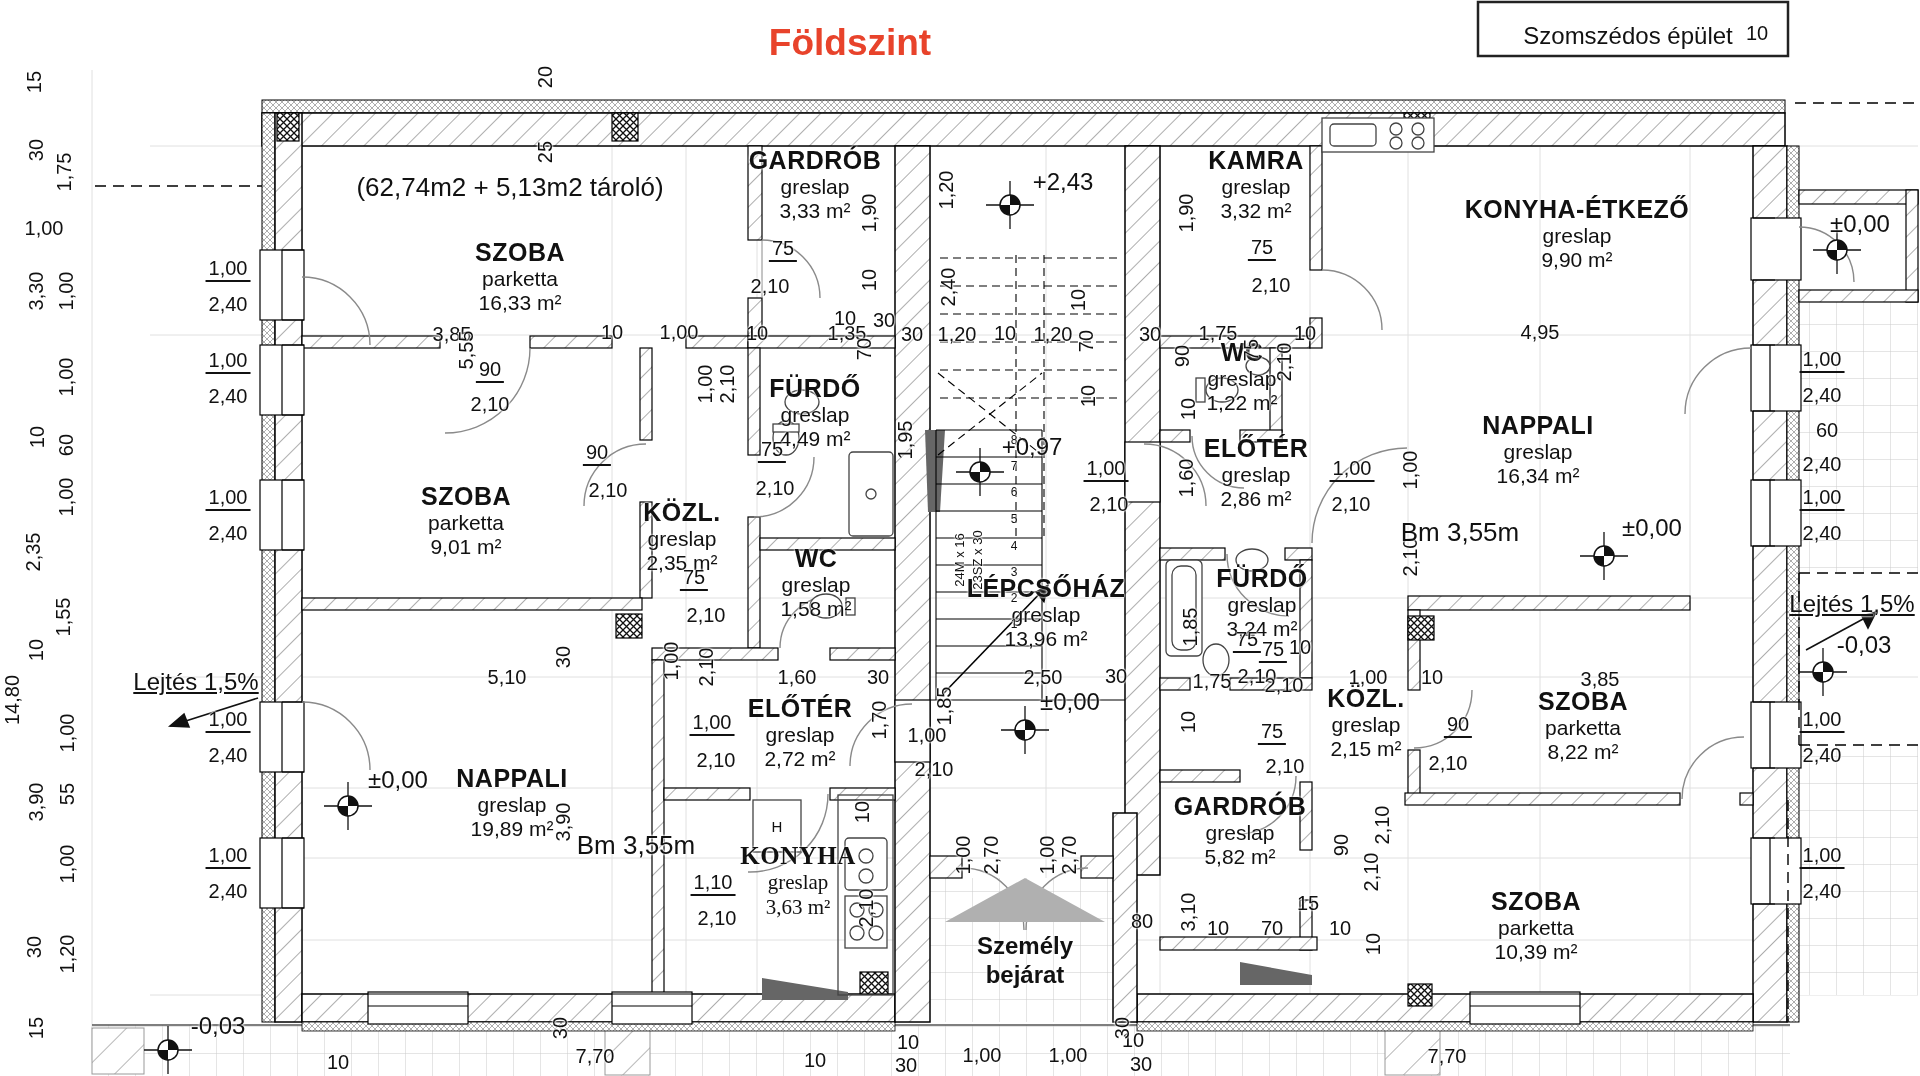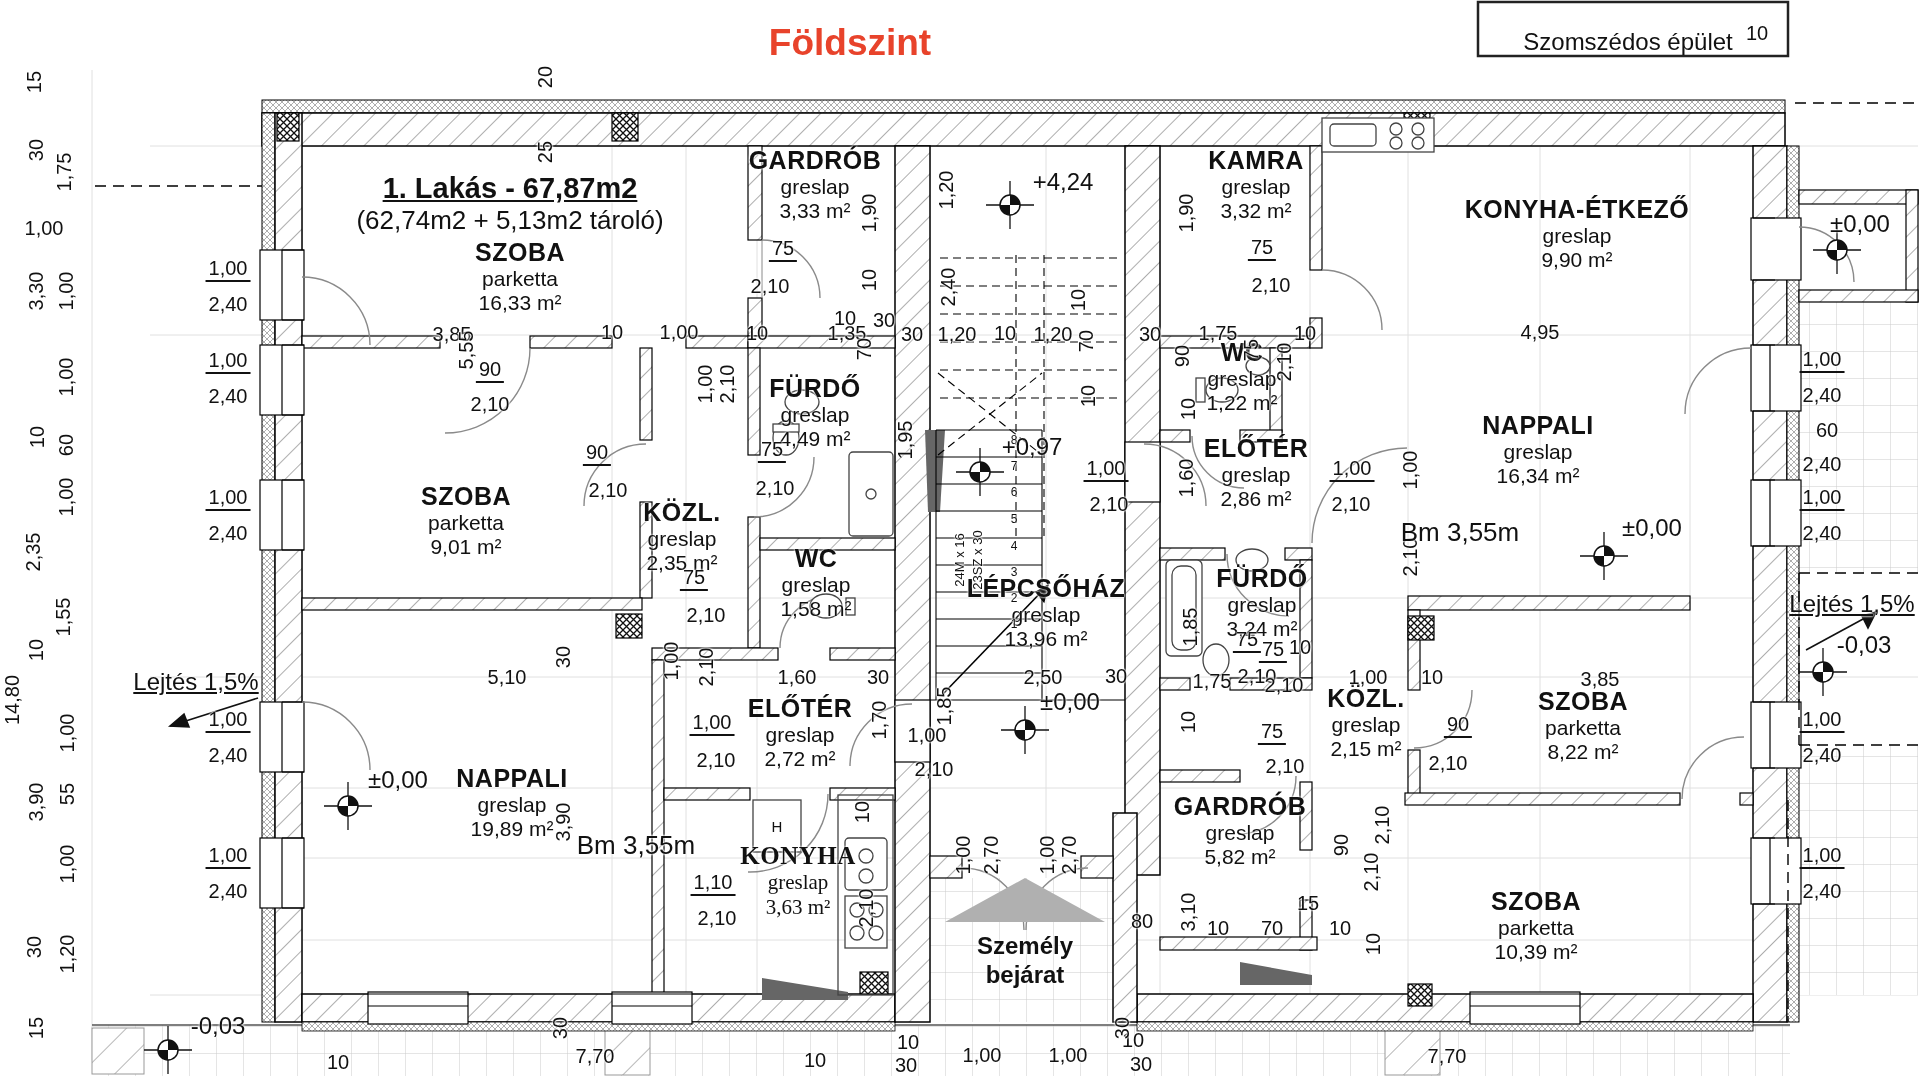--- a/index.html
+++ b/index.html
@@ -14,21 +14,21 @@
         text-shadow:0 0 2px #fff,0 0 3px #fff;}
   .room .rn{font-size:25px;font-weight:bold;letter-spacing:.5px;}
   .room .rf{font-size:21px;}
   .room .ra{font-size:21px;}
   .apt{position:absolute;transform:translate(-50%,0);text-align:center;white-space:nowrap;
        text-shadow:0 0 2px #fff,0 0 3px #fff;}
   .apt .an{font-size:29px;font-weight:bold;text-decoration:underline;}
   .apt .ad{font-size:26px;}
   #title{position:absolute;left:850px;top:22px;transform:translate(-50%,0);
          font-size:37px;font-weight:bold;color:#e8432b;}
-  #neighbor{position:absolute;left:1628px;top:42px;transform:translate(-50%,-50%);font-size:24px;}
+  #neighbor{position:absolute;left:1628px;top:36px;transform:translate(-50%,-50%);font-size:24px;}
   #entrance{position:absolute;left:1025px;top:932px;transform:translate(-50%,0);
             text-align:center;font-size:24px;font-weight:bold;line-height:1.2;
             text-shadow:0 0 2px #fff,0 0 3px #fff;}
   .slope{position:absolute;font-size:24px;text-decoration:underline;white-space:nowrap;
          text-shadow:0 0 2px #fff,0 0 3px #fff;}
   #slopeL{left:196px;top:682px;transform:translate(-50%,-50%);}
   #slopeR{left:1852px;top:604px;transform:translate(-50%,-50%);}
   .lvl{position:absolute;transform:translate(-50%,-50%);font-size:24px;white-space:nowrap;
        text-shadow:0 0 2px #fff,0 0 3px #fff;}
 </style>
@@ -334,21 +334,20 @@
           <path d="M168 1050 L168 1040 A10 10 0 0 1 178 1050 Z" fill="#111"></path>
           <path d="M168 1050 L168 1060 A10 10 0 0 1 158 1050 Z" fill="#111"></path>
         </g>
       </g>
 </svg>
 
 <div id="title">Földszint</div>
 <div id="neighbor">Szomszédos épület</div>
 
 <div class="apt" style="left:510px;top:172px;">
-  <div class="an">1. Lakás - 67,87m2</div>
   <div class="ad">(62,74m2 + 5,13m2 tároló)</div>
 </div>
 
 <div id="entrance">
   <div>Személy</div>
   <div>bejárat</div>
 </div>
 
 <div id="slopeL" class="slope">Lejtés 1,5%</div>
 <div id="slopeR" class="slope">Lejtés 1,5%</div>
@@ -619,21 +618,21 @@
       <span class="lbl" style="left: 1014px; top: 466px; font-size: 12px;">7</span>
       <span class="lbl" style="left: 1014px; top: 492px; font-size: 12px;">6</span>
       <span class="lbl" style="left: 1014px; top: 519px; font-size: 12px;">5</span>
       <span class="lbl" style="left: 1014px; top: 546px; font-size: 12px;">4</span>
       <span class="lbl" style="left: 1014px; top: 572px; font-size: 12px;">3</span>
       <span class="lbl" style="left: 1014px; top: 598px; font-size: 12px;">2</span>
       <span class="lbl" style="left: 1014px; top: 624px; font-size: 12px;">1</span>
       <span class="lbl" style="left: 777px; top: 826px; font-size: 15px;">H</span>
     </div>
 <div id="levels-layer">
-      <div class="lvl" style="left: 1063px; top: 182px;">+4,24</div>
+      <div class="lvl" style="left: 1063px; top: 182px;">+2,43</div>
       <div class="lvl" style="left: 1032px; top: 447px;">+0,97</div>
       <div class="lvl" style="left: 1070px; top: 702px;">±0,00</div>
       <div class="lvl" style="left: 398px; top: 780px;">±0,00</div>
       <div class="lvl" style="left: 1652px; top: 528px;">±0,00</div>
       <div class="lvl" style="left: 1860px; top: 224px;">±0,00</div>
       <div class="lvl" style="left: 1864px; top: 645px;">-0,03</div>
       <div class="lvl" style="left: 218px; top: 1026px;">-0,03</div>
     </div>
 
 </div>

